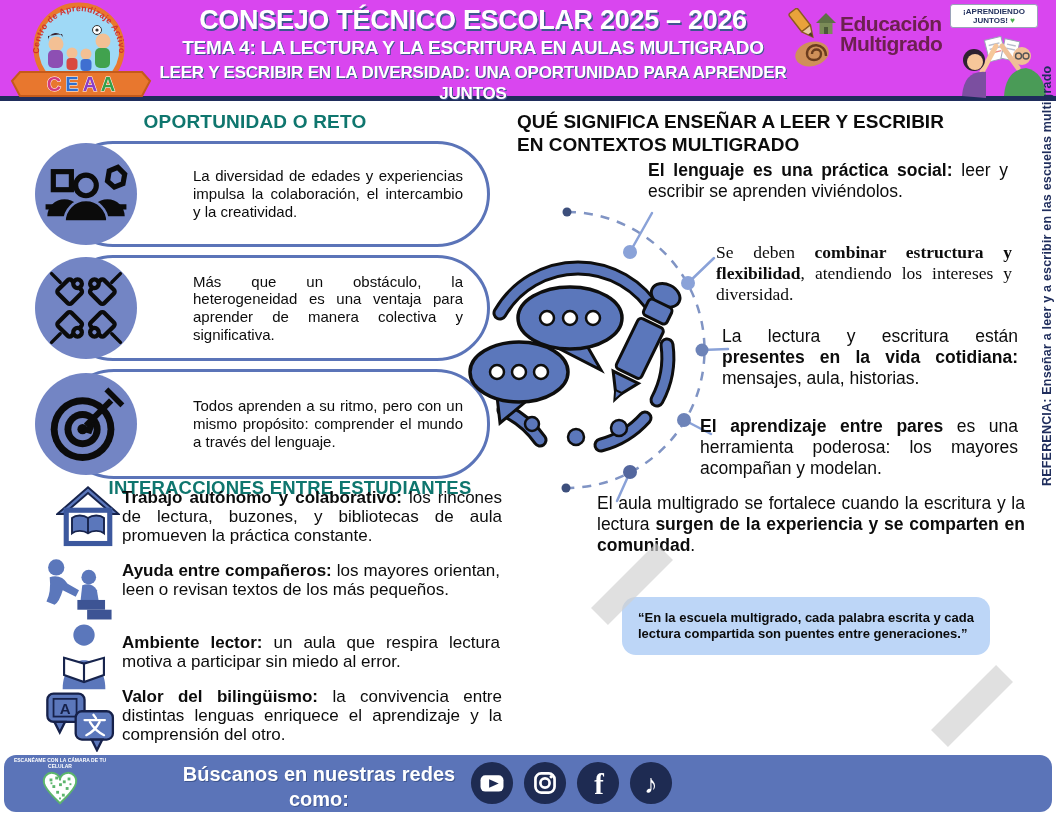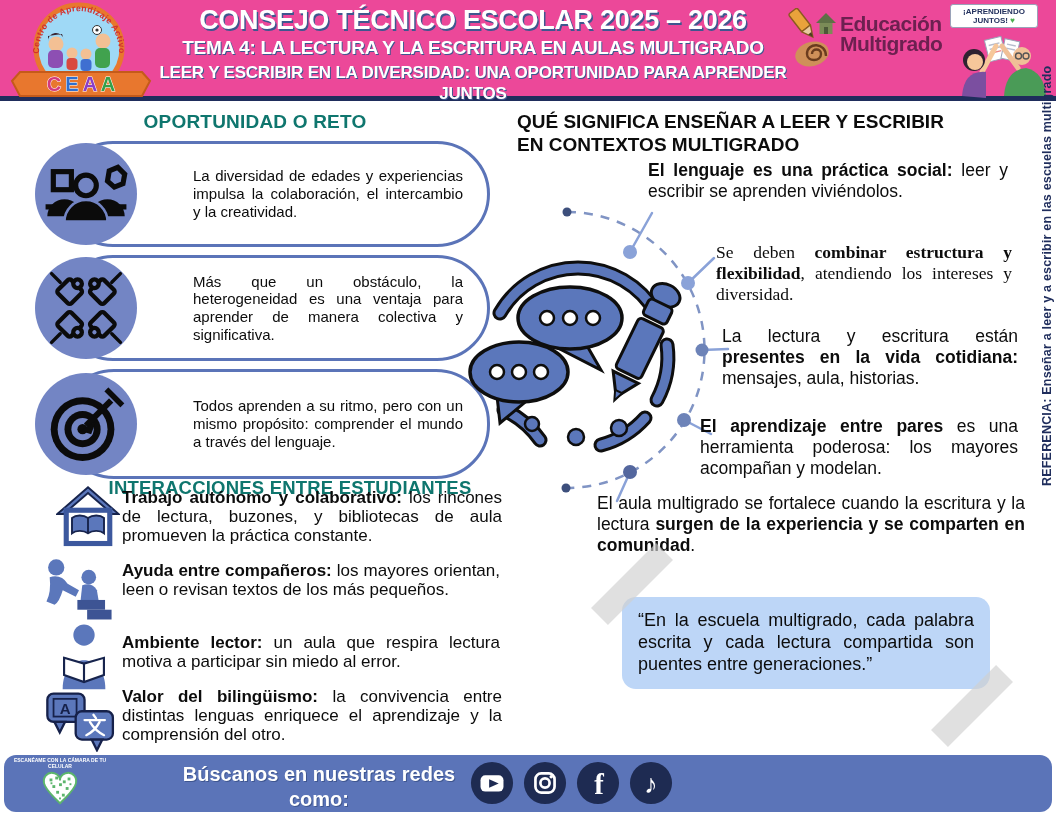--- a/index.html
+++ b/index.html
@@ -1,19 +1,19 @@
 <!DOCTYPE html>
 <html><head>
 <meta charset="utf-8">
 <style>
   html,body{margin:0;padding:0;background:#e8e8e8;}
   .page{position:relative;width:1056px;height:816px;background:#ffffff;overflow:hidden;
         font-family:"Liberation Sans",sans-serif;margin:0 auto;}
   
-  .header{position:absolute;left:0;top:0;width:1056px;height:96px;background:#ec4899;
+  .header{position:absolute;left:0;top:0;width:1056px;height:96px;background:#d946ef;
           border-bottom:5px solid #1f2d5c;}
   .titles{position:absolute;left:158px;top:4px;width:630px;text-align:center;color:#fff;}
   .t1{font-size:27px;font-weight:bold;letter-spacing:-0.3px;text-shadow:1.5px 1.5px 0 #3f568f;line-height:1.2;}
   .t2{font-size:19px;font-weight:bold;letter-spacing:-0.3px;text-shadow:1px 1px 0 #3f568f;line-height:1.2;margin-top:1px;}
   .t3{font-size:17px;font-weight:bold;letter-spacing:-0.2px;text-shadow:1px 1px 0 #3f568f;line-height:1.25;margin-top:2px;}
   .ceaa-logo{position:absolute;left:6px;top:2px;width:150px;height:102px;}
   .edu-logo{position:absolute;left:788px;top:8px;width:150px;height:84px;}
   .edu-text{position:absolute;left:52px;top:6px;color:#6d2050;font-weight:bold;font-size:21px;line-height:0.95;letter-spacing:-0.5px;}
   .badge{position:absolute;left:938px;top:2px;width:116px;height:96px;}
   .badge-bubble{position:absolute;left:12px;top:2px;width:88px;background:#fff;border:1.5px solid #9aa2b8;
@@ -39,21 +39,21 @@
   .r-title{position:absolute;left:517px;top:111px;width:480px;
            font-size:19px;font-weight:bold;color:#0c0c0c;line-height:1.2;}
   .bullet{position:absolute;font-size:17.5px;line-height:1.19;color:#0c0c0c;text-align:justify;}
   .b1{left:648px;top:160px;width:360px;}
   .b2{left:716px;top:242px;width:296px;font-family:Liberation Serif, serif;}
   .b3{left:722px;top:326px;width:296px;}
   .b4{left:700px;top:416px;width:318px;}
   .b5{left:597px;top:493px;width:428px;}
   .illus{position:absolute;left:440px;top:195px;width:300px;height:320px;pointer-events:none;}
   .quote{position:absolute;left:622px;top:597px;width:368px;background:#bdd6f7;border-radius:14px;
-         padding:13px 16px;box-sizing:border-box;font-size:18px;font-weight:normal;line-height:1.22;
+         padding:13px 16px;box-sizing:border-box;font-size:13px;font-weight:bold;line-height:1.22;
          color:#0c0c0c;text-align:justify;}
   .tape{position:absolute;width:92px;height:24px;background:#cfcfcf;opacity:0.65;}
   .tape1{left:586px;top:572px;transform:rotate(-45deg);}
   .tape2{left:926px;top:694px;transform:rotate(-45deg);}
   .reference{position:absolute;right:2px;top:106px;height:380px;writing-mode:vertical-rl;
              transform:rotate(180deg);font-size:12.5px;font-weight:bold;color:#1f2d5c;
              letter-spacing:0.2px;white-space:nowrap;}
   
   .footer{position:absolute;left:4px;top:755px;width:1048px;height:57px;background:#5b74b8;border-radius:12px;}
   .qr-wrap{position:absolute;left:6px;top:2px;width:100px;text-align:center;color:#fff;}

